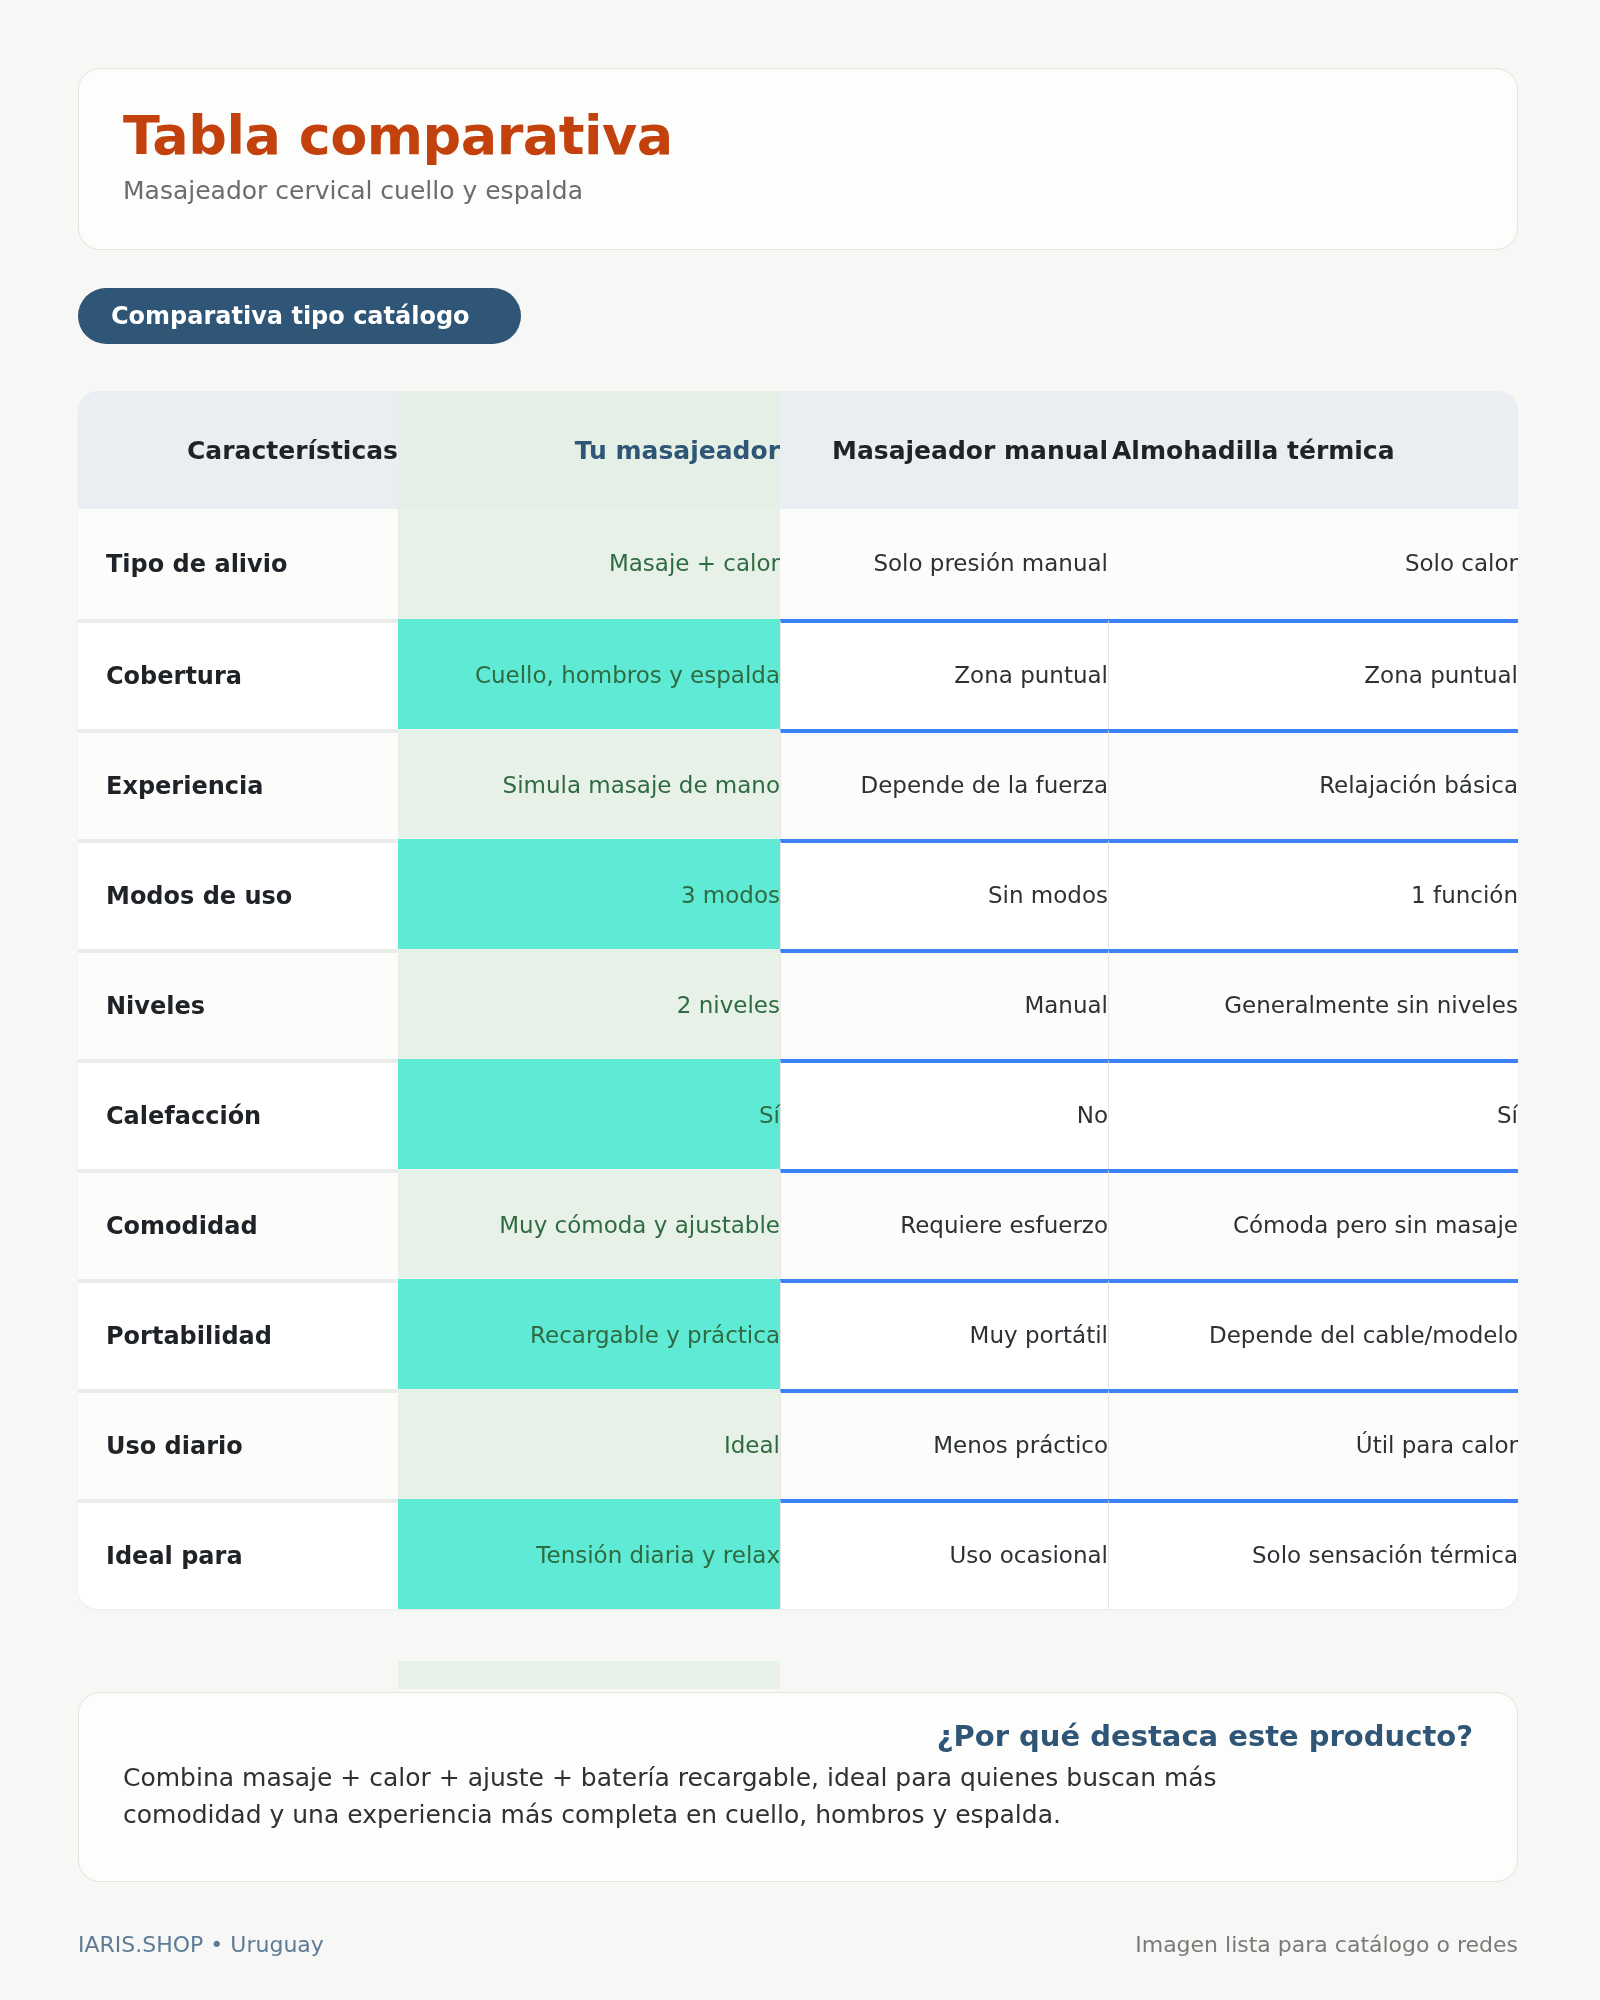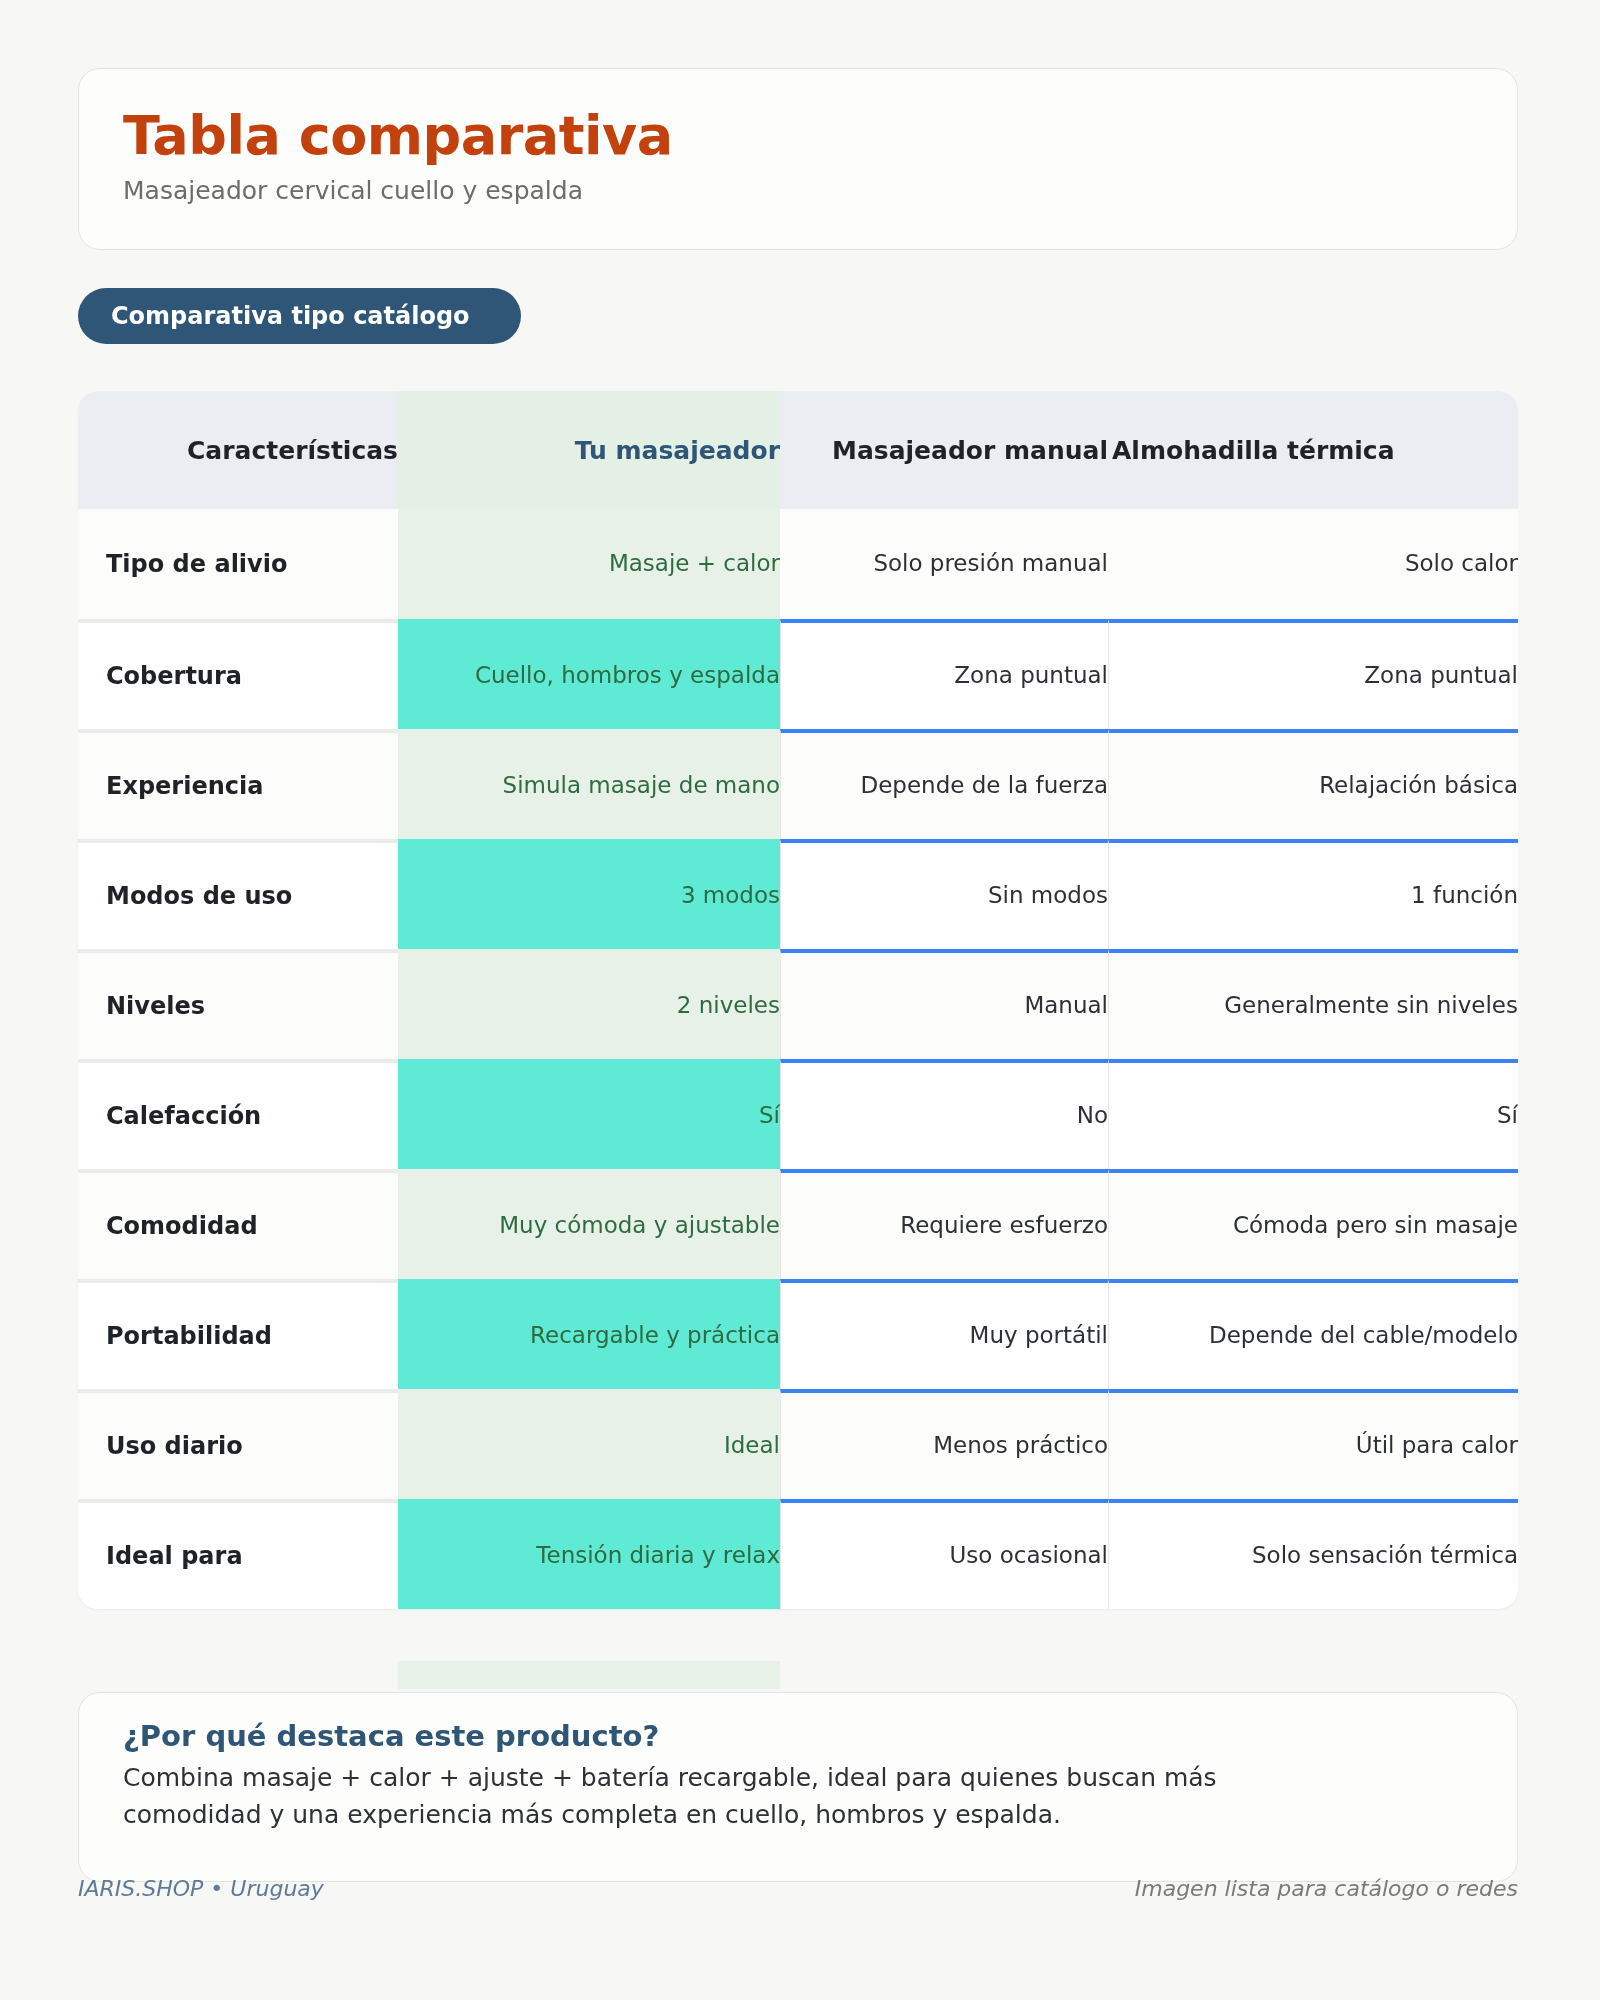--- a/index.html
+++ b/index.html
@@ -165,38 +165,38 @@
     border: 1px solid #e3e3e0;
     border-radius: 22px;
     padding: 26px 44px 0 44px;
   }
   .callout-title {
     font-size: 29px;
     font-weight: bold;
     color: #2f5676;
     margin-bottom: 6px;
     white-space: nowrap;
+    text-align: right;
   }
   .callout-body {
     font-size: 25px;
     color: #2d3135;
     line-height: 1.48;
     max-width: 1180px;
   }
 
   
   .footer {
     position: absolute;
     left: 78px;
-    top: 1876px;
+    top: 1932px;
     width: 1440px;
     display: flex;
     justify-content: space-between;
     align-items: center;
-    font-style: italic;
   }
   .footer-left {
     font-size: 22px;
     color: #5d7b96;
   }
   .footer-right {
     font-size: 22px;
     color: #7a7a78;
   }
 </style>

